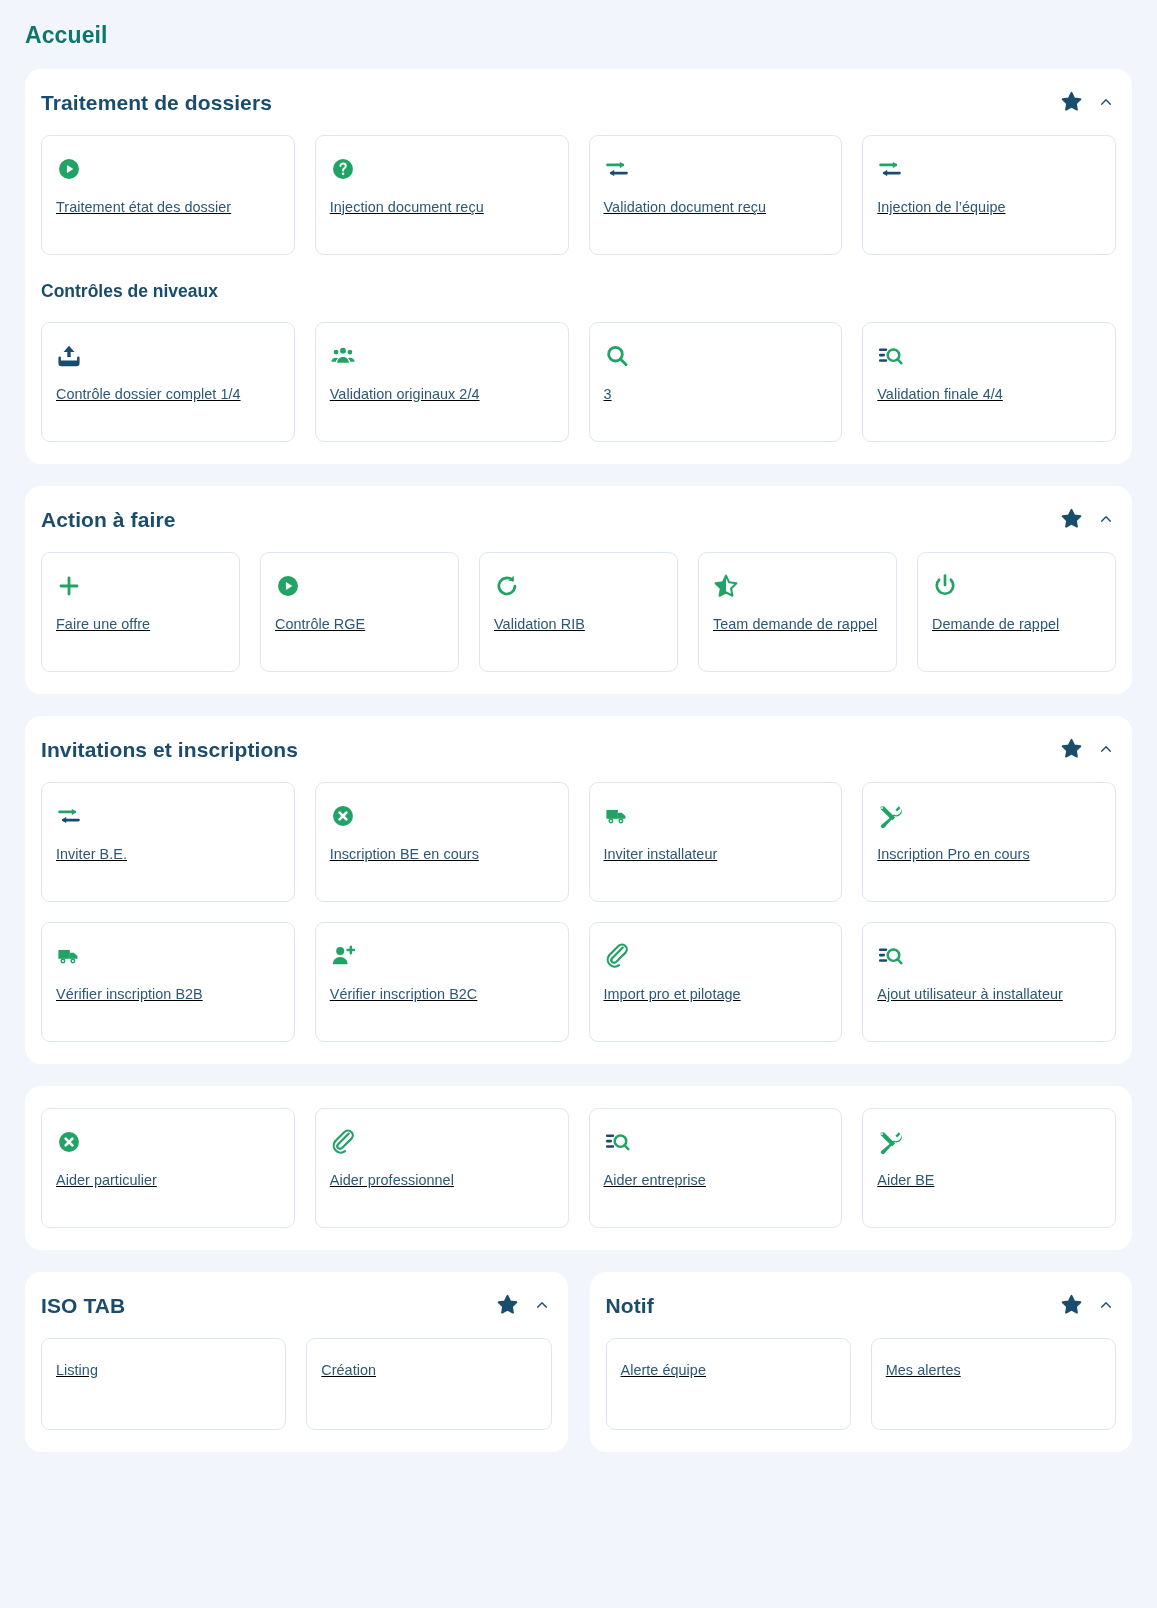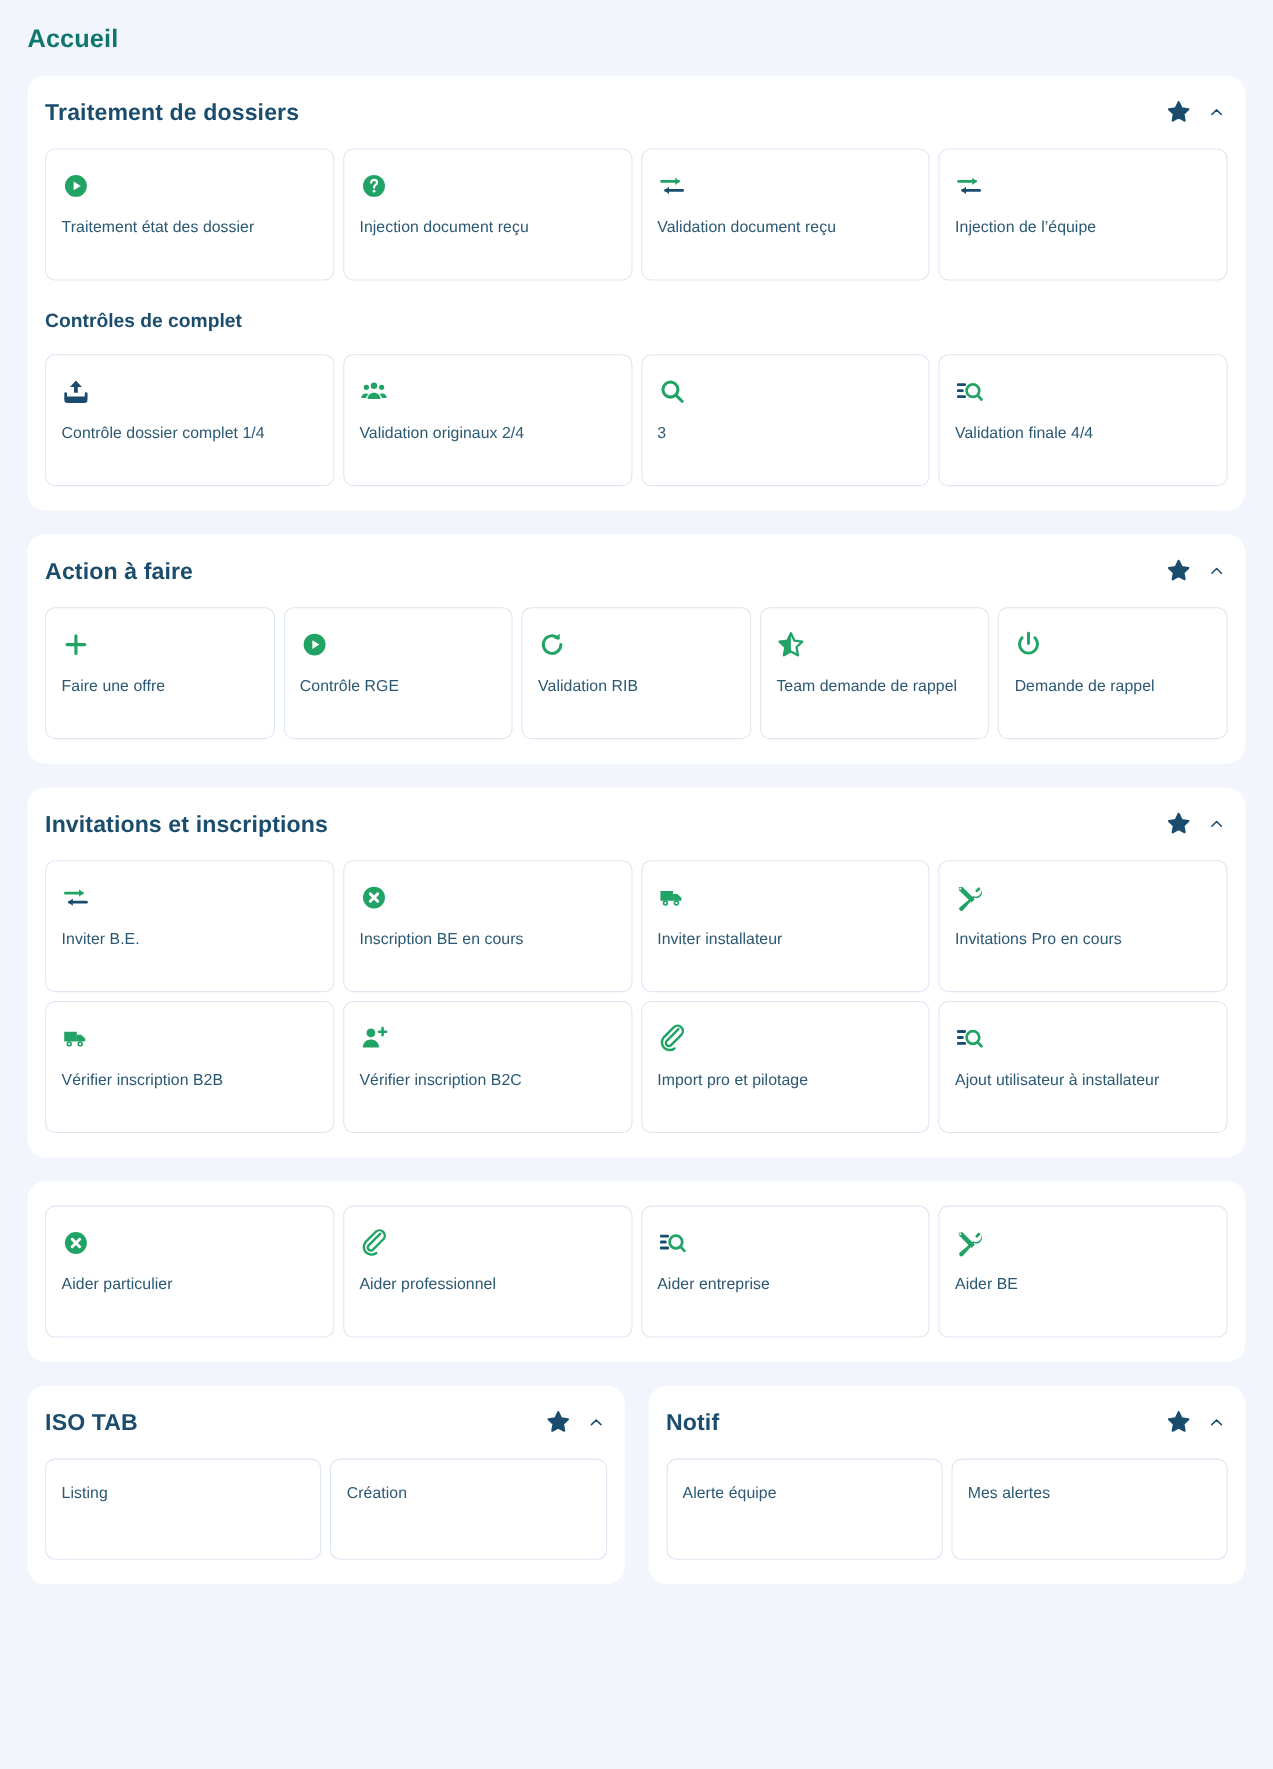--- a/index.html
+++ b/index.html
@@ -66,21 +66,22 @@
     font-size: 17.5px;
     font-weight: bold;
     color: #1a4d6d;
     margin: 26px 0 20px 0;
   }
 
   
   .grid {
     display: grid;
     grid-template-columns: repeat(4, 1fr);
-    gap: 8px;
+    gap: 20px;
+    text-decoration: underline;
   }
   .grid-5 { grid-template-columns: repeat(5, 1fr); }
   .grid-2 { grid-template-columns: repeat(2, 1fr); }
 
   .tile {
     border: 1px solid #dfe6f1;
     border-radius: 9px;
     background: #fff;
     min-height: 120px;
     padding: 20px 14px 16px 14px;
@@ -180,21 +181,21 @@
               <path d="M3.2 8.2h14.2" stroke="#22a366" stroke-width="2.4" stroke-linecap="round"></path>
                    <path d="M14.6 5.2 L18.6 8.2 L14.6 11.2" fill="#22a366"></path>
                    <path d="M20.8 15.8H6.6" stroke="#1a4d6d" stroke-width="2.4" stroke-linecap="round"></path>
                    <path d="M9.4 12.8 L5.4 15.8 L9.4 18.8" fill="#1a4d6d"></path>
             </svg>
           </span>
     <span class="tile-label">Injection de l’équipe</span>
   </div>
   </div>
 
-      <div class="sub-title">Contrôles de complet</div>
+      <div class="sub-title">Contrôles de niveaux</div>
       <div class="grid">
 
   <div class="tile">
     <span class="tile-icon">
             <svg width="26" height="26" viewBox="0 0 24 24" fill="none" xmlns="http://www.w3.org/2000/svg">
               <path d="M12 2.6 L17 8.2 H13.6 V13 H10.4 V8.2 H7 Z" fill="#1a4d6d"></path>
                    <path d="M3.4 13.6v5.2c0 .9.7 1.6 1.6 1.6h14c.9 0 1.6-.7 1.6-1.6v-5.2" stroke="#1a4d6d" stroke-width="2.3" stroke-linecap="round" fill="none"></path>
                    <rect x="3.4" y="16.2" width="17.2" height="4.4" rx="1.1" fill="#1a4d6d"></rect>
             </svg>
           </span>
@@ -355,21 +356,21 @@
     <span class="tile-label">Inviter installateur</span>
   </div>
   <div class="tile">
     <span class="tile-icon">
             <svg width="26" height="26" viewBox="0 0 24 24" fill="none" xmlns="http://www.w3.org/2000/svg">
               <path d="M3.2 3.4 L6.4 3.0 L16.8 13.4 L14.0 16.2 L3.6 5.8 Z" fill="#22a366"></path>
                    <circle cx="4.6" cy="4.6" r="0.85" fill="#fff"></circle>
                    <path d="M20.2 3.0 L17.0 6.2 L18.6 7.8 L21.8 4.6 a4.6 4.6 0 0 1-6.3 6.0 L4.2 20.0 a1.9 1.9 0 0 0 2.7 2.7 L16.3 12 a4.6 4.6 0 0 0 5.9-6.4 Z" fill="#22a366"></path>
             </svg>
           </span>
-    <span class="tile-label">Invitations Pro en cours</span>
+    <span class="tile-label">Inscription Pro en cours</span>
   </div>
   <div class="tile">
     <span class="tile-icon">
             <svg width="26" height="26" viewBox="0 0 24 24" fill="none" xmlns="http://www.w3.org/2000/svg">
               <path d="M2.2 6.4h10.6v8.2H2.2z" fill="#22a366"></path>
                    <path d="M12.8 9.0h3.6l3.4 3.1v2.5h-7z" fill="#22a366"></path>
                    <circle cx="6.4" cy="16.6" r="2.3" fill="#22a366"></circle>
               <circle cx="6.4" cy="16.6" r="0.9" fill="#fff"></circle>
                    <circle cx="15.6" cy="16.6" r="2.3" fill="#22a366"></circle>
               <circle cx="15.6" cy="16.6" r="0.9" fill="#fff"></circle>

